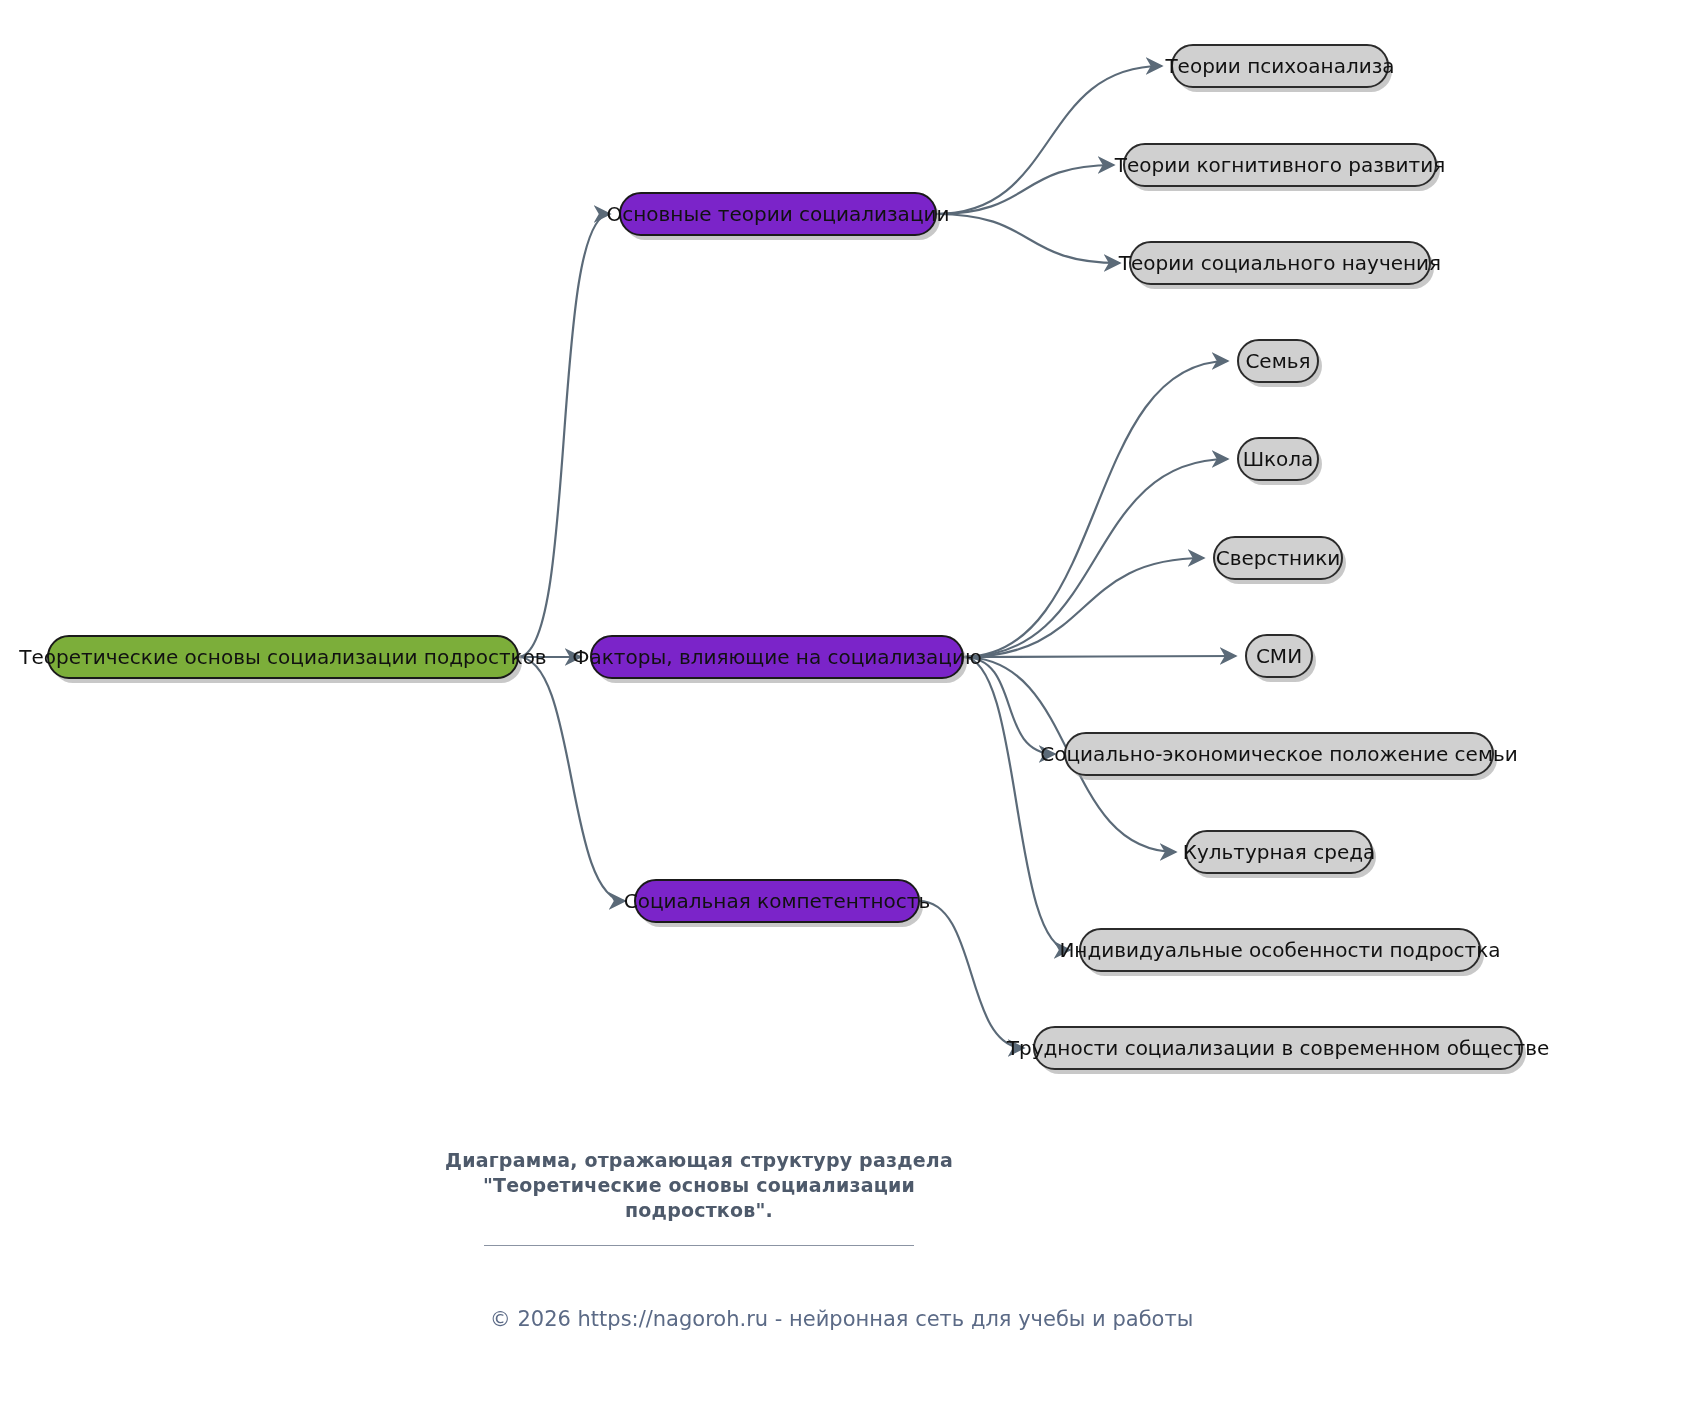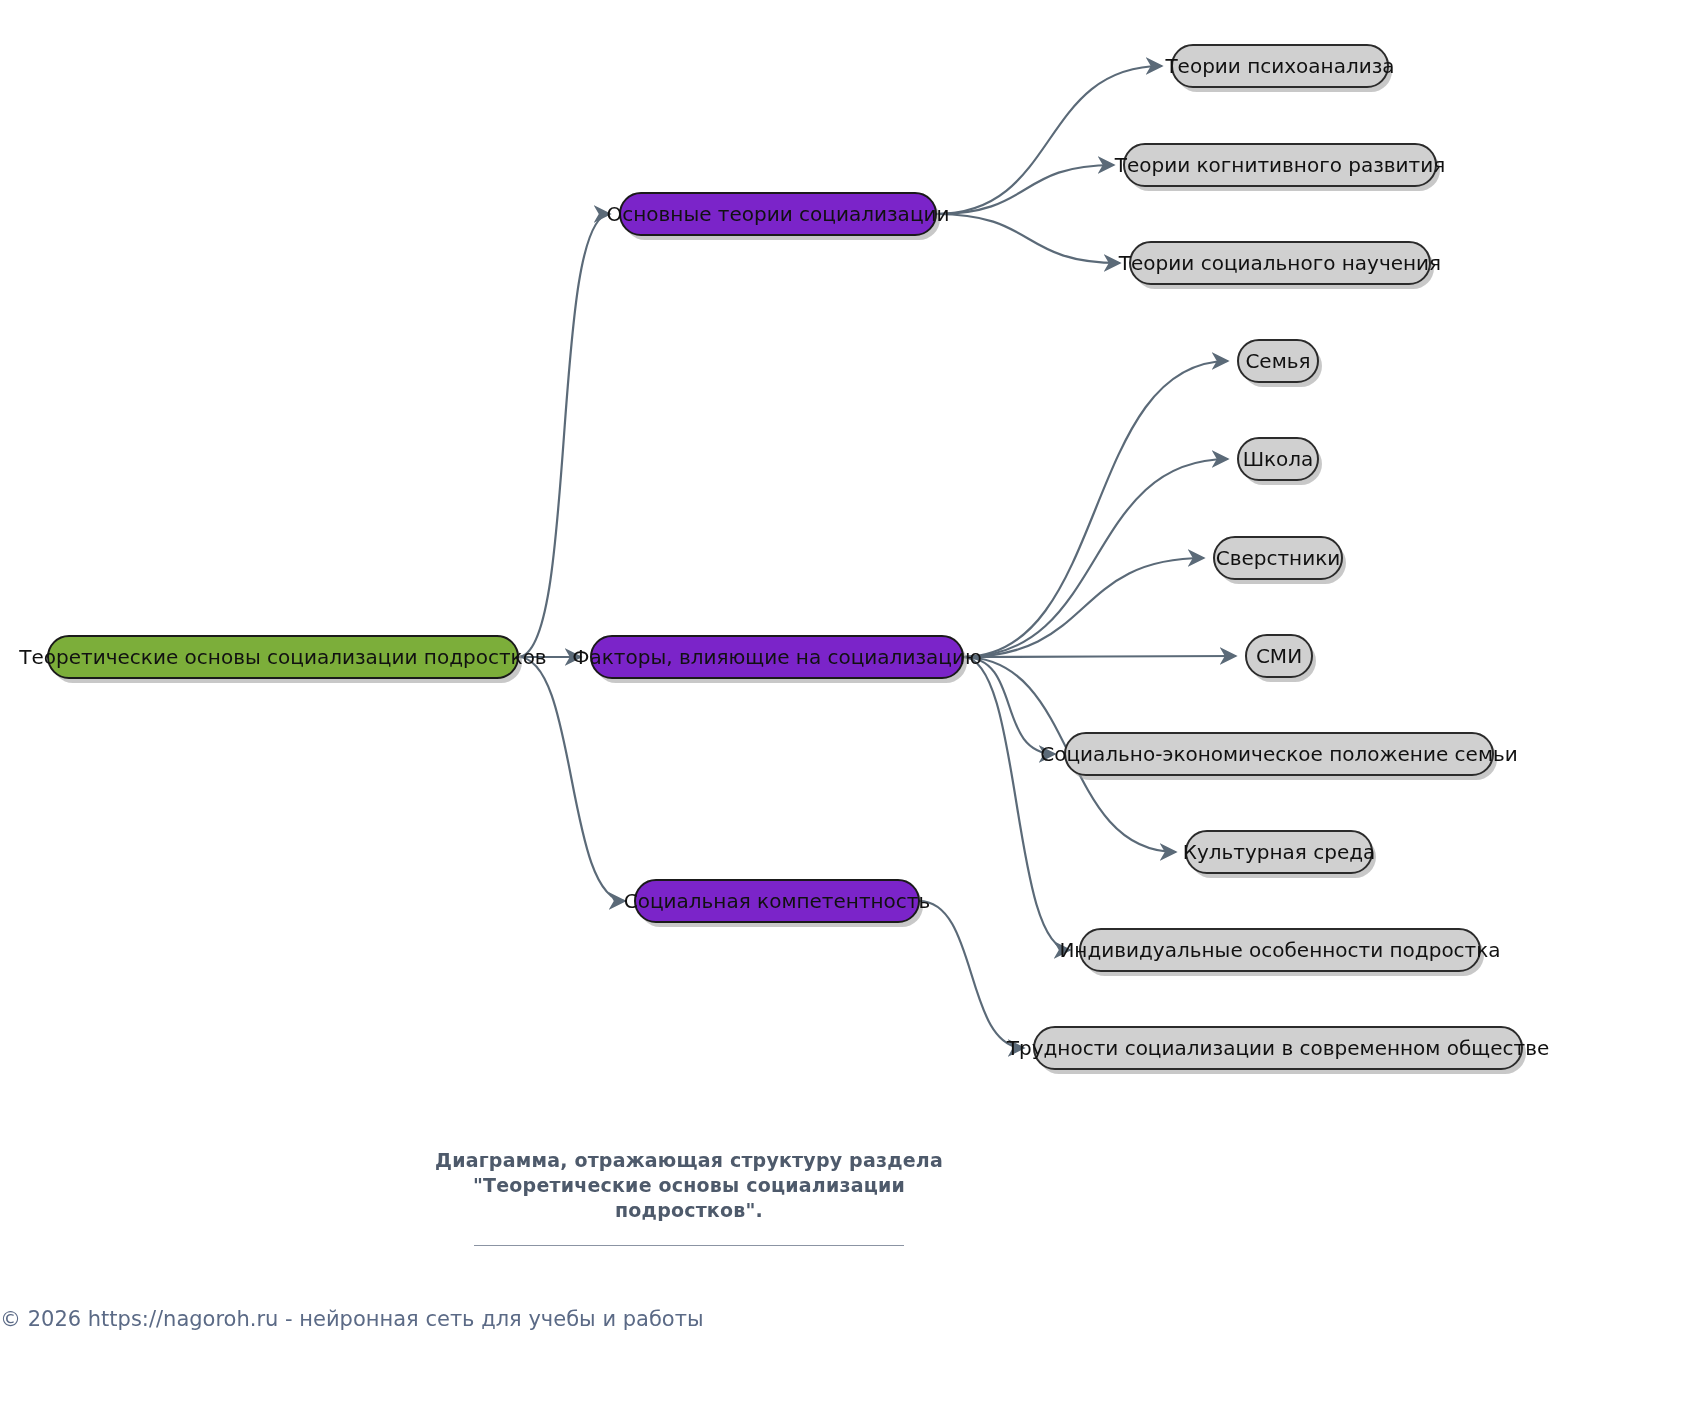--- a/index.html
+++ b/index.html
@@ -48,40 +48,42 @@
   .node-shadow {
     fill: #9a9a9a;
     opacity: .55;
   }
   .caption-block {
     position: absolute;
     left: 0;
     top: 1148px;
     width: 1378px;
     text-align: center;
+    padding-left: 10px;
   }
   .caption-line {
     font-family: "DejaVu Sans", sans-serif;
     font-weight: bold;
     font-size: 19px;
     color: #4e5a6b;
     line-height: 25px;
     letter-spacing: .2px;
   }
   .caption-rule {
     width: 430px;
     height: 0;
     border-top: 1.5px solid #8b94a3;
     margin: 22px auto 0 auto;
   }
   .footer-line {
     position: absolute;
     left: 0;
     top: 1307px;
     width: 1683px;
+    text-align: center;
     font-family: "DejaVu Sans", sans-serif;
     font-size: 21px;
     color: #5b6a86;
   }
 </style>
 </head>
 <body>
 
 <div id="diagram-root">
   <svg class="mindmap" viewBox="0 0 1683 1423" xmlns="http://www.w3.org/2000/svg">

